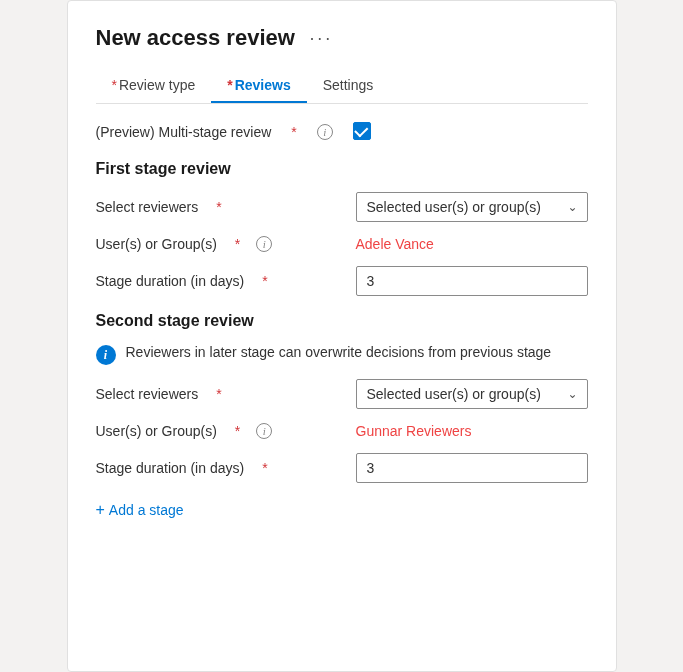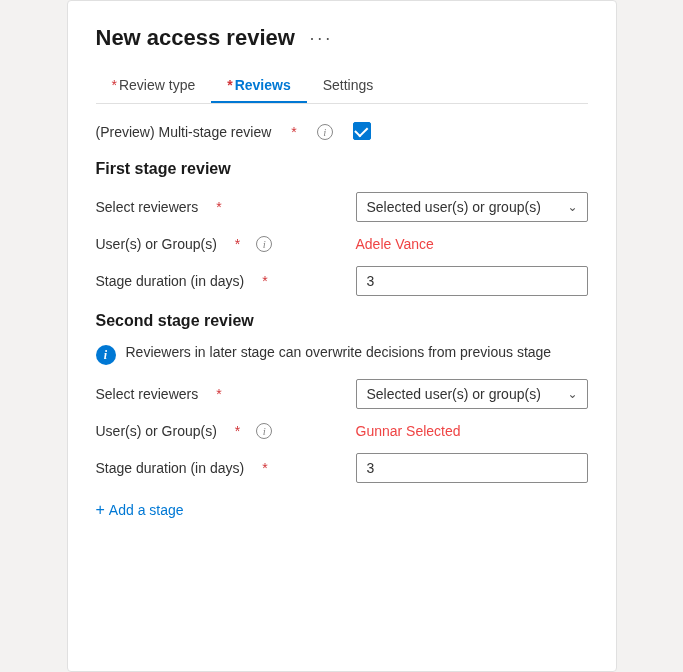--- a/index.html
+++ b/index.html
@@ -306,21 +306,21 @@
         <span class="select-chevron">⌄</span>
       </div>
     </div>
 
     <div class="form-row">
       <div class="form-label">
         <span>User(s) or Group(s)</span>
         <span class="req-star">*</span>
         <span class="info-icon">i</span>
       </div>
-      <a class="link-value">Gunnar Selected</a>
+      <a class="link-value">Gunnar Reviewers</a>
     </div>
 
     <div class="form-row">
       <div class="form-label">
         <span>Stage duration (in days)</span>
         <span class="req-star">*</span>
       </div>
       <input class="text-input" type="text" value="3" style="">
     </div>
   </div>

